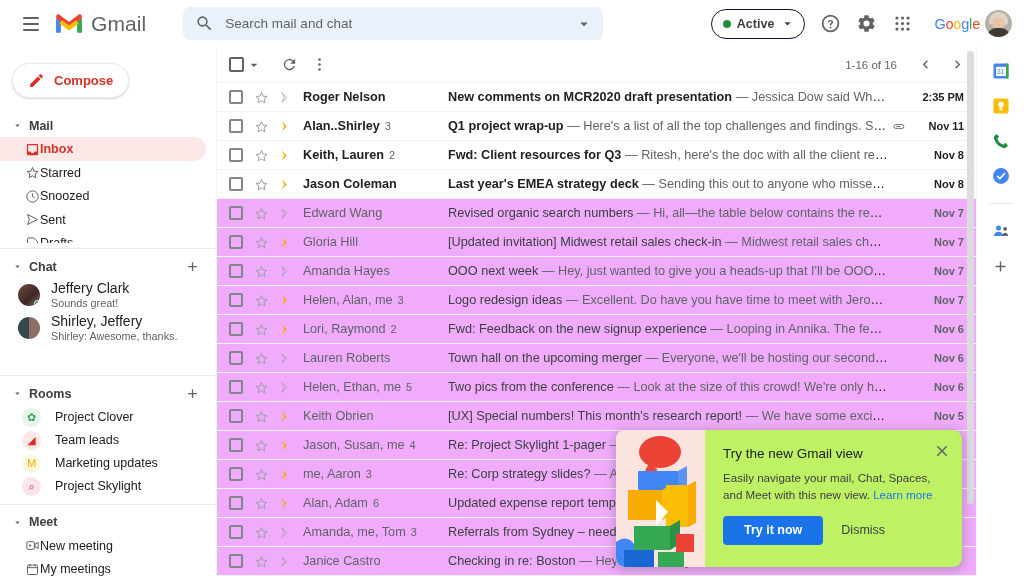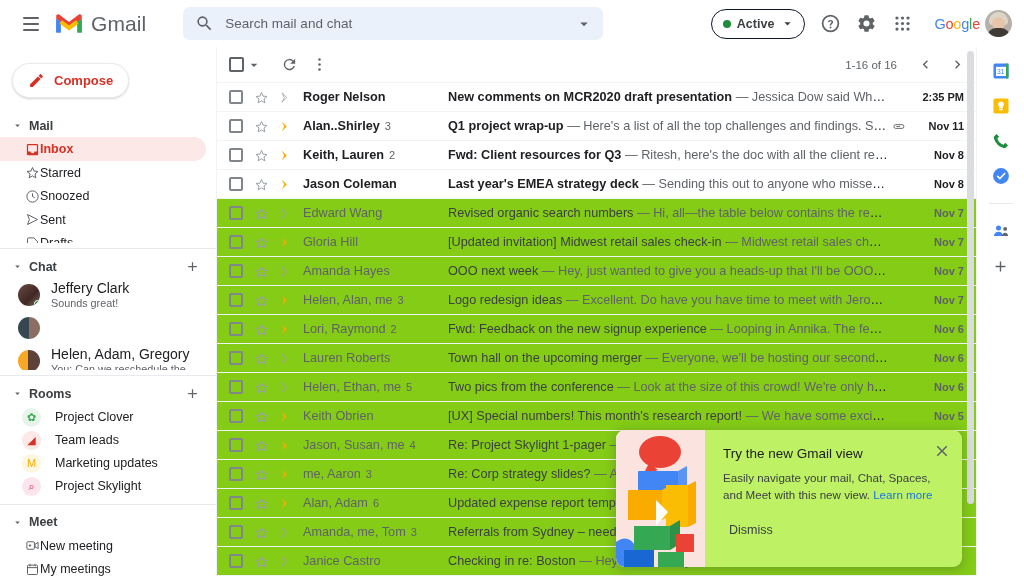--- a/index.html
+++ b/index.html
@@ -167,21 +167,21 @@
 
   .list { flex: 1 1 auto; overflow: hidden; position: relative; }
   .row {
     display: flex; align-items: center;
     height: 29px;
     padding: 0 12px 0 12px;
     border-bottom: 1px solid #f1f3f4;
     cursor: pointer; font-size: 12.7px;
     background: #fff;
   }
-  .row.read { background: #84cc16; }
+  .row.read { background: #f0abfc; }
   .row-cb { width: 14px; height: 14px; border: 2px solid #80868b; border-radius: 2px; flex: 0 0 auto; margin-right: 10px; }
   .row-star { width: 17px; flex: 0 0 auto; display: flex; align-items: center; justify-content: center; margin-right: 7px; }
   .row-imp { width: 17px; flex: 0 0 auto; display: flex; align-items: center; justify-content: center; margin-right: 9px; }
   .row-sender {
     width: 145px; min-width: 145px; flex: 0 0 auto;
     white-space: nowrap; overflow: hidden; text-overflow: ellipsis;
     display: flex; align-items: baseline; gap: 5px;
   }
   .sender-name { font-weight: bold; color: #202124; }
   .row.read .sender-name { font-weight: normal; color: #5f6368; }
@@ -403,28 +403,23 @@
           </span>
           <span class="chat-text">
             <span class="chat-name">Jeffery Clark</span>
             <span class="chat-sub">Sounds great!</span>
           </span>
         </div>
         <div class="chat-item">
           <span class="chat-av">
             <span class="p1" style="background:linear-gradient(90deg,#37474f 0 50%,#8d6e63 50% 100%)"></span>
           </span>
-        </div>
-        <div class="chat-item">
-          <span class="chat-av">
-            <span class="p1" style="background:linear-gradient(90deg,#f9a825 0 45%,#5d4037 45% 100%)"></span>
-          </span>
           <span class="chat-text">
-            <span class="chat-name">Helen, Adam, Gregory</span>
-            <span class="chat-sub">You: Can we reschedule the...</span>
+            <span class="chat-name">Shirley, Jeffery</span>
+            <span class="chat-sub">Shirley: Awesome, thanks.</span>
           </span>
         </div>
 
       </div>
       <div class="sb-divider"></div>
 
       <div class="section">
         <svg width="11" height="11" viewBox="0 0 24 24">
             <path d="M7 10l5 5 5-5z" fill="#5f6368"></path>
           </svg>
@@ -936,20 +931,21 @@
         <rect x="42" y="122" width="26" height="15" fill="#34a853"></rect>
       </svg>
     </div>
     <div class="popup-body">
       <div class="popup-title">Try the new Gmail view</div>
       <div class="popup-desc">
         <span>Easily navigate your mail, Chat, Spaces, and Meet with this new view.</span>
         <span class="popup-link">Learn more</span>
       </div>
       <div class="popup-actions">
+        <button class="btn-primary">Try it now</button>
         <button class="btn-text">Dismiss</button>
       </div>
       <div class="popup-close">
         <svg width="18" height="18" viewBox="0 0 24 24">
           <path d="M19 6.4L17.6 5 12 10.6 6.4 5 5 6.4 10.6 12 5 17.6 6.4 19 12 13.4 17.6 19 19 17.6 13.4 12z" fill="#5f6368"></path>
         </svg>
       </div>
     </div>
   </div>
 </div>

